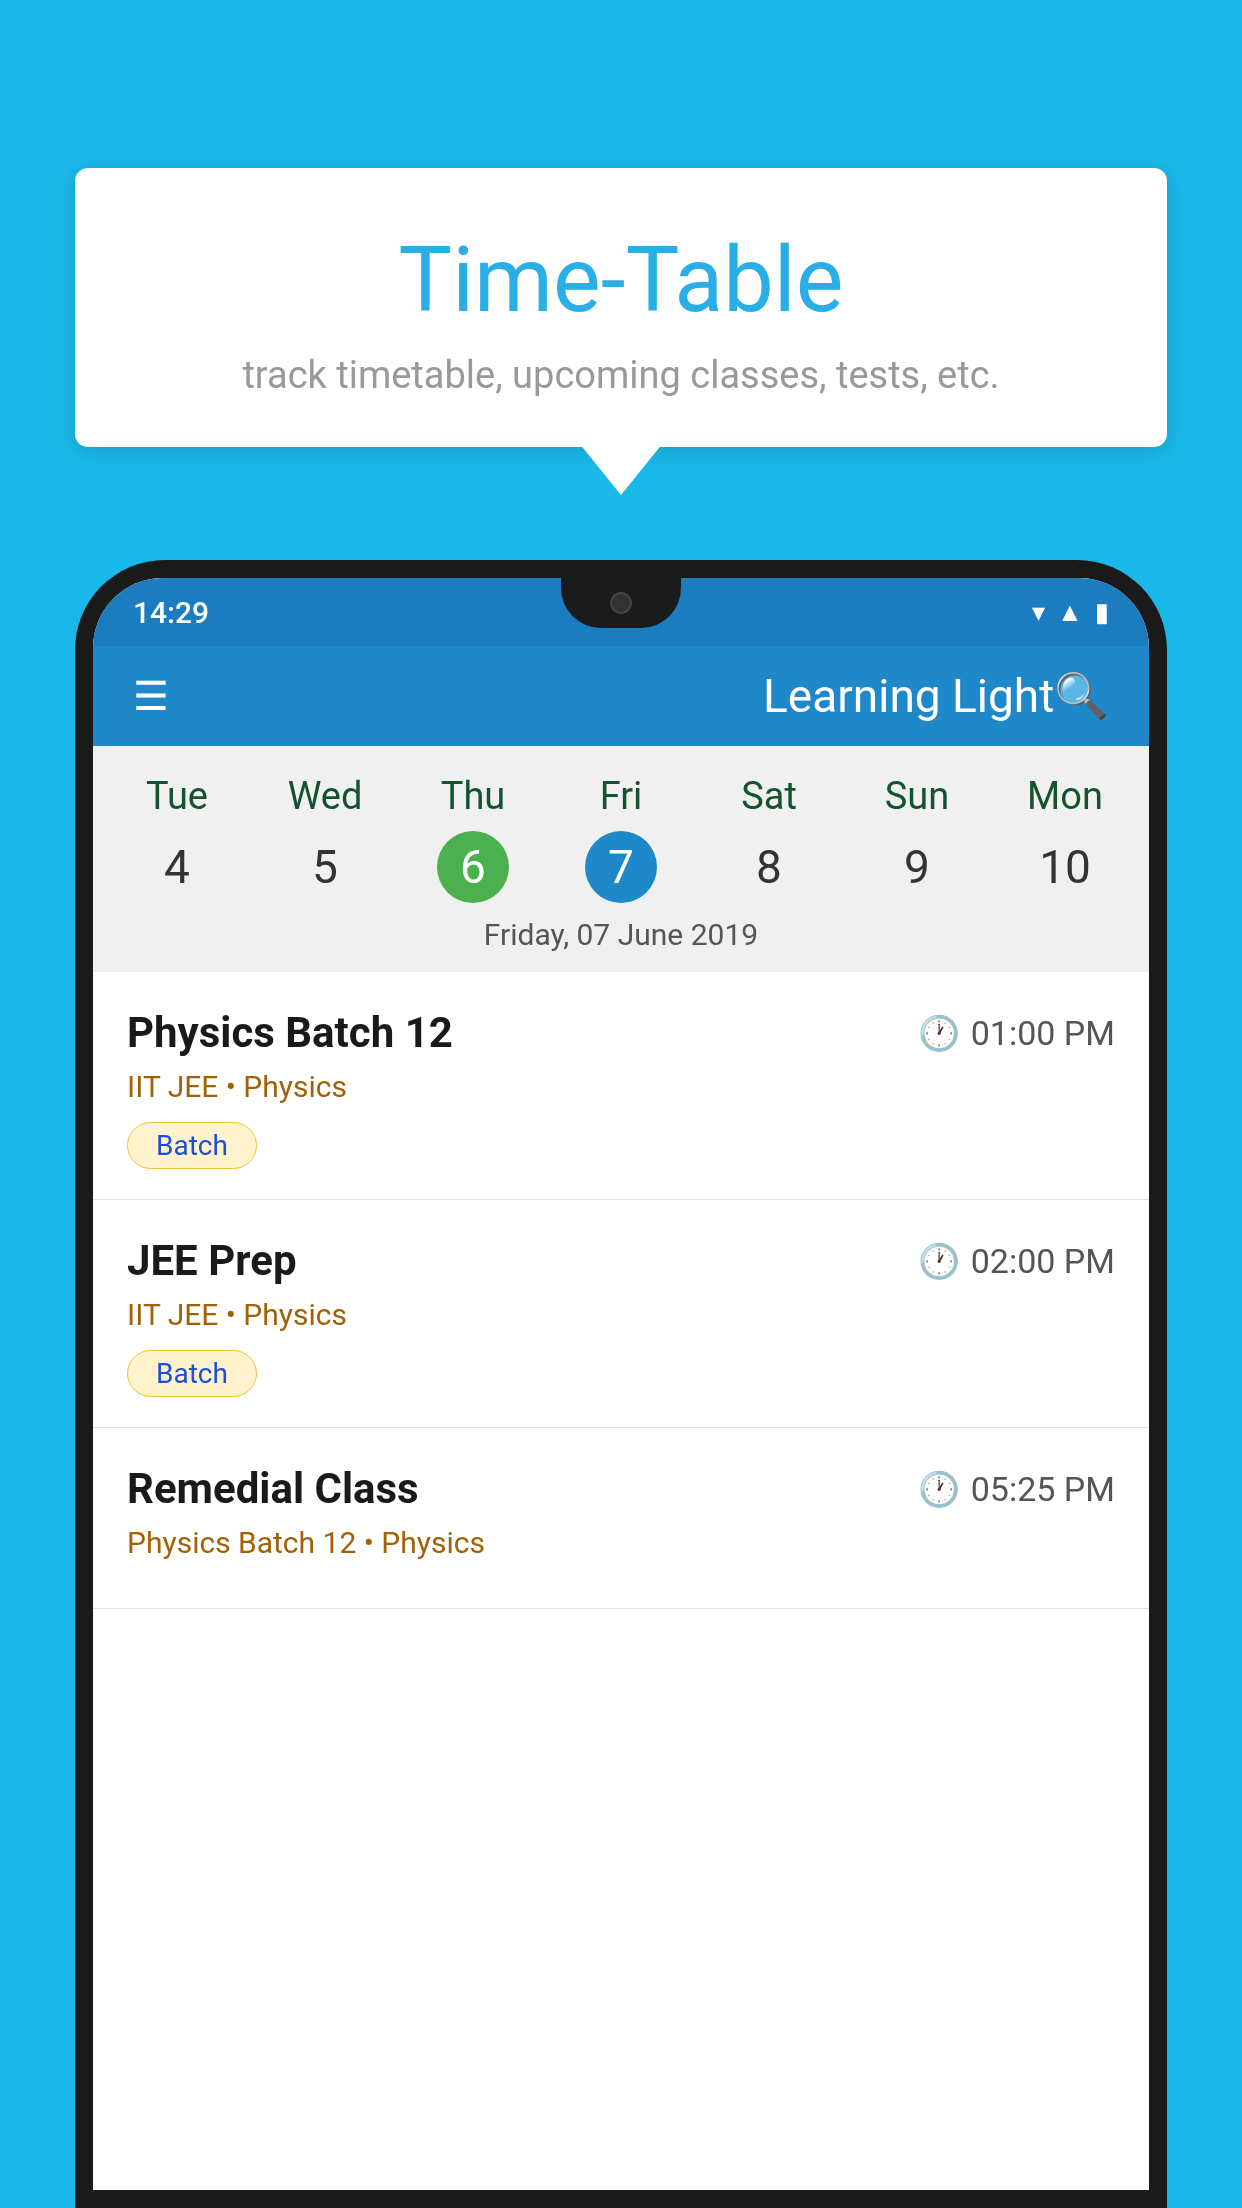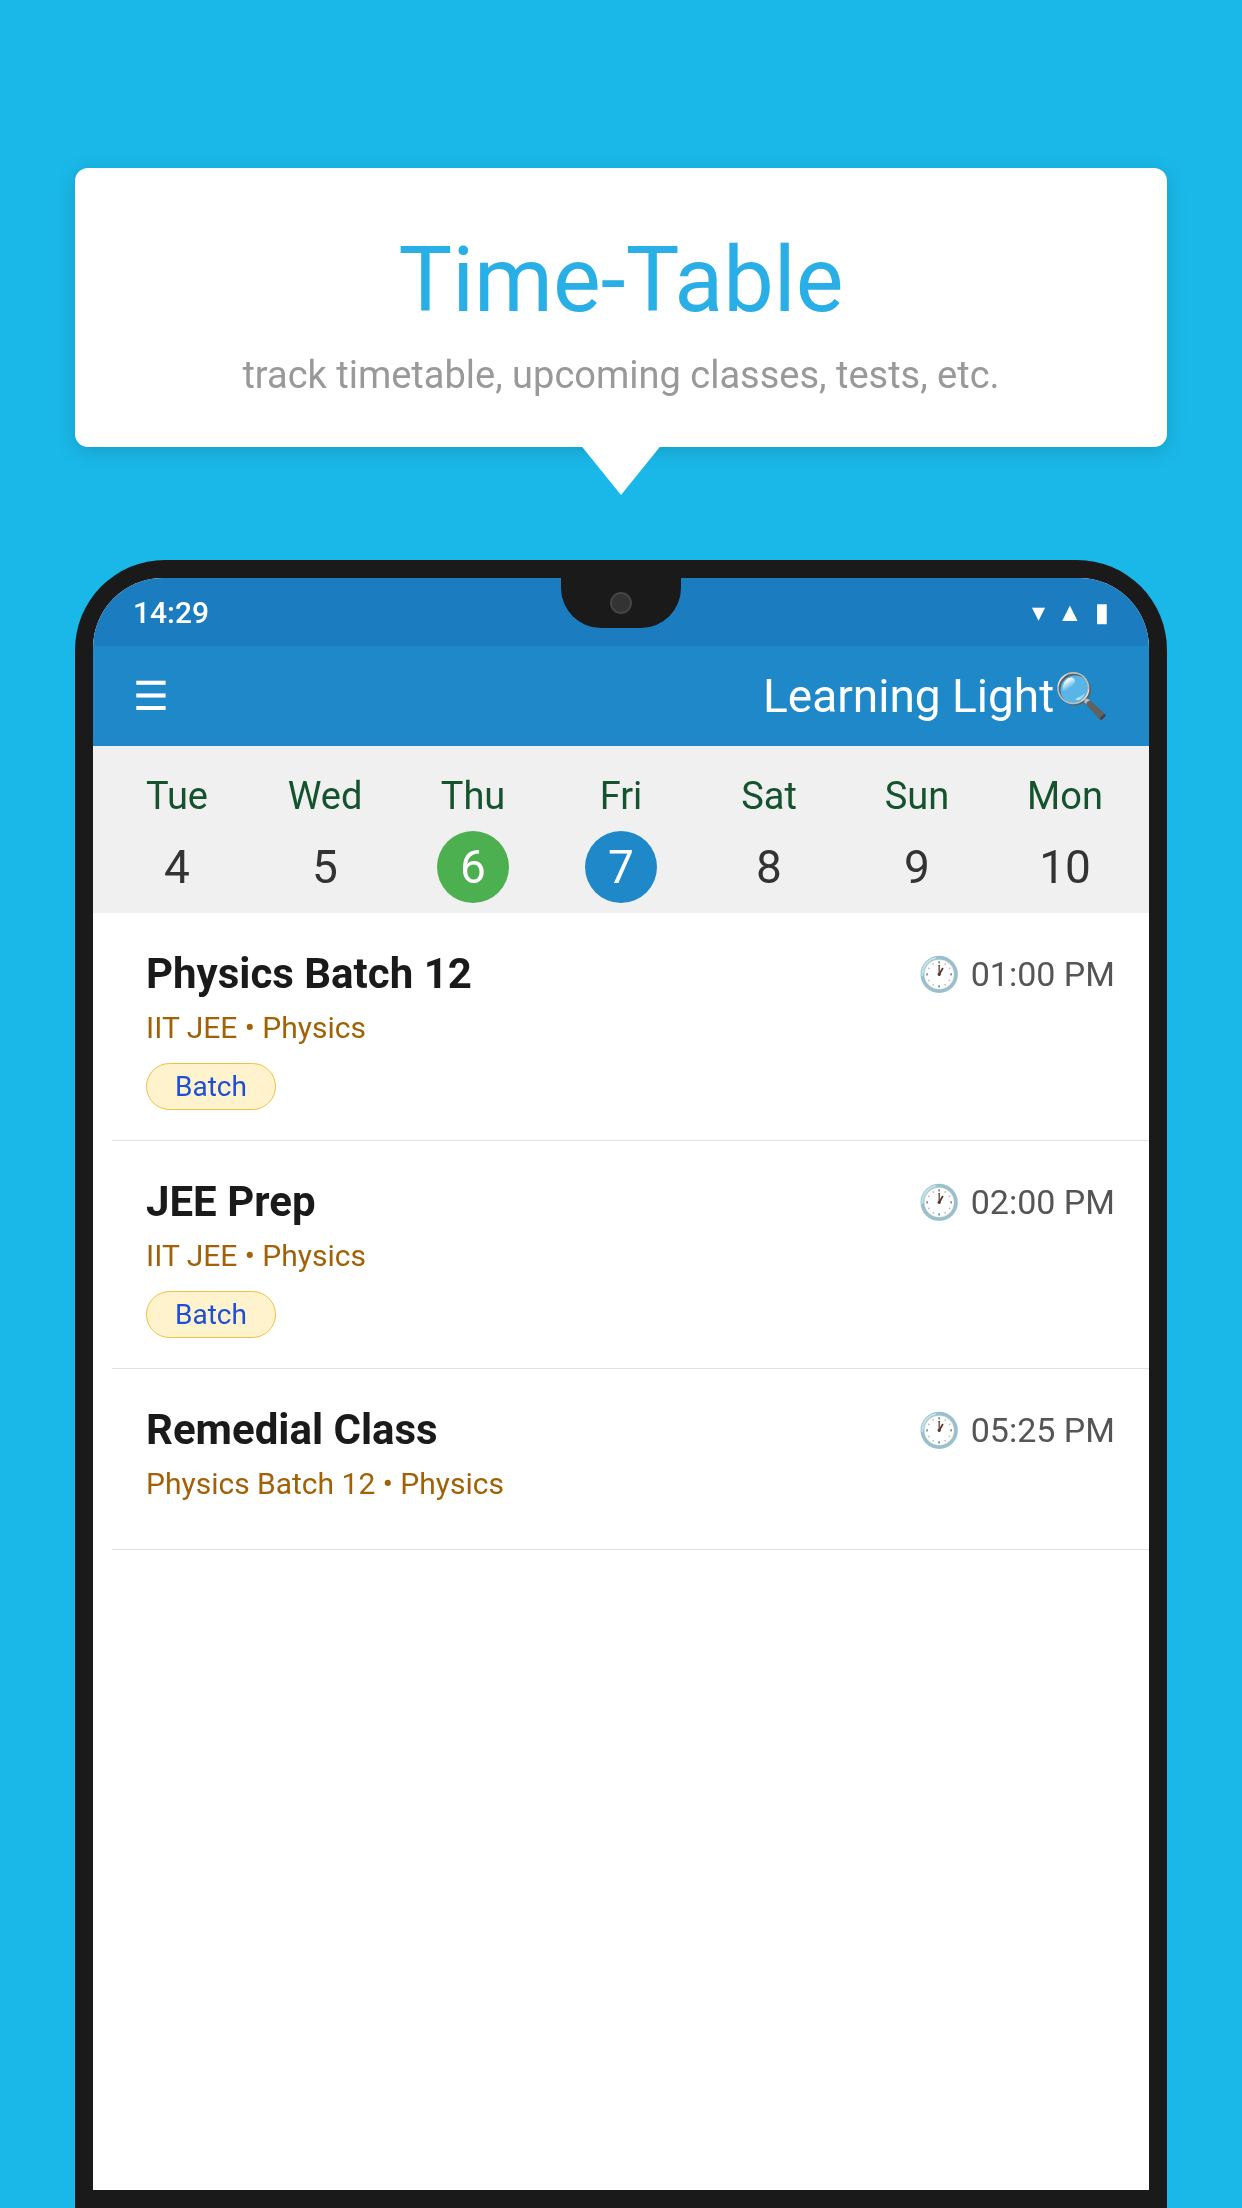--- a/index.html
+++ b/index.html
@@ -213,21 +213,20 @@
 
     
     .schedule-list {
       background: white;
     }
 
     .schedule-item {
       padding: 36px 34px 30px;
       border-bottom: 1px solid #e0e0e0;
       background: white;
-      margin-left: 19px;
     }
 
     .schedule-item-header {
       display: flex;
       align-items: center;
       justify-content: space-between;
       margin-bottom: 12px;
     }
 
     .schedule-title {
@@ -331,20 +330,21 @@
           <div class="day-num">
               <span>8</span>
             </div>
           <div class="day-num">
               <span>9</span>
             </div>
           <div class="day-num">
               <span>10</span>
             </div>
         </div>
+        <div class="selected-date-label">Friday, 07 June 2019</div>
       </div>
 
       <div class="schedule-list">
 
         <div class="schedule-item">
           <div class="schedule-item-header">
             <div class="schedule-title">Physics Batch 12</div>
             <div class="schedule-time">
               <span class="clock-icon">🕐</span>
               <span>01:00 PM</span>

